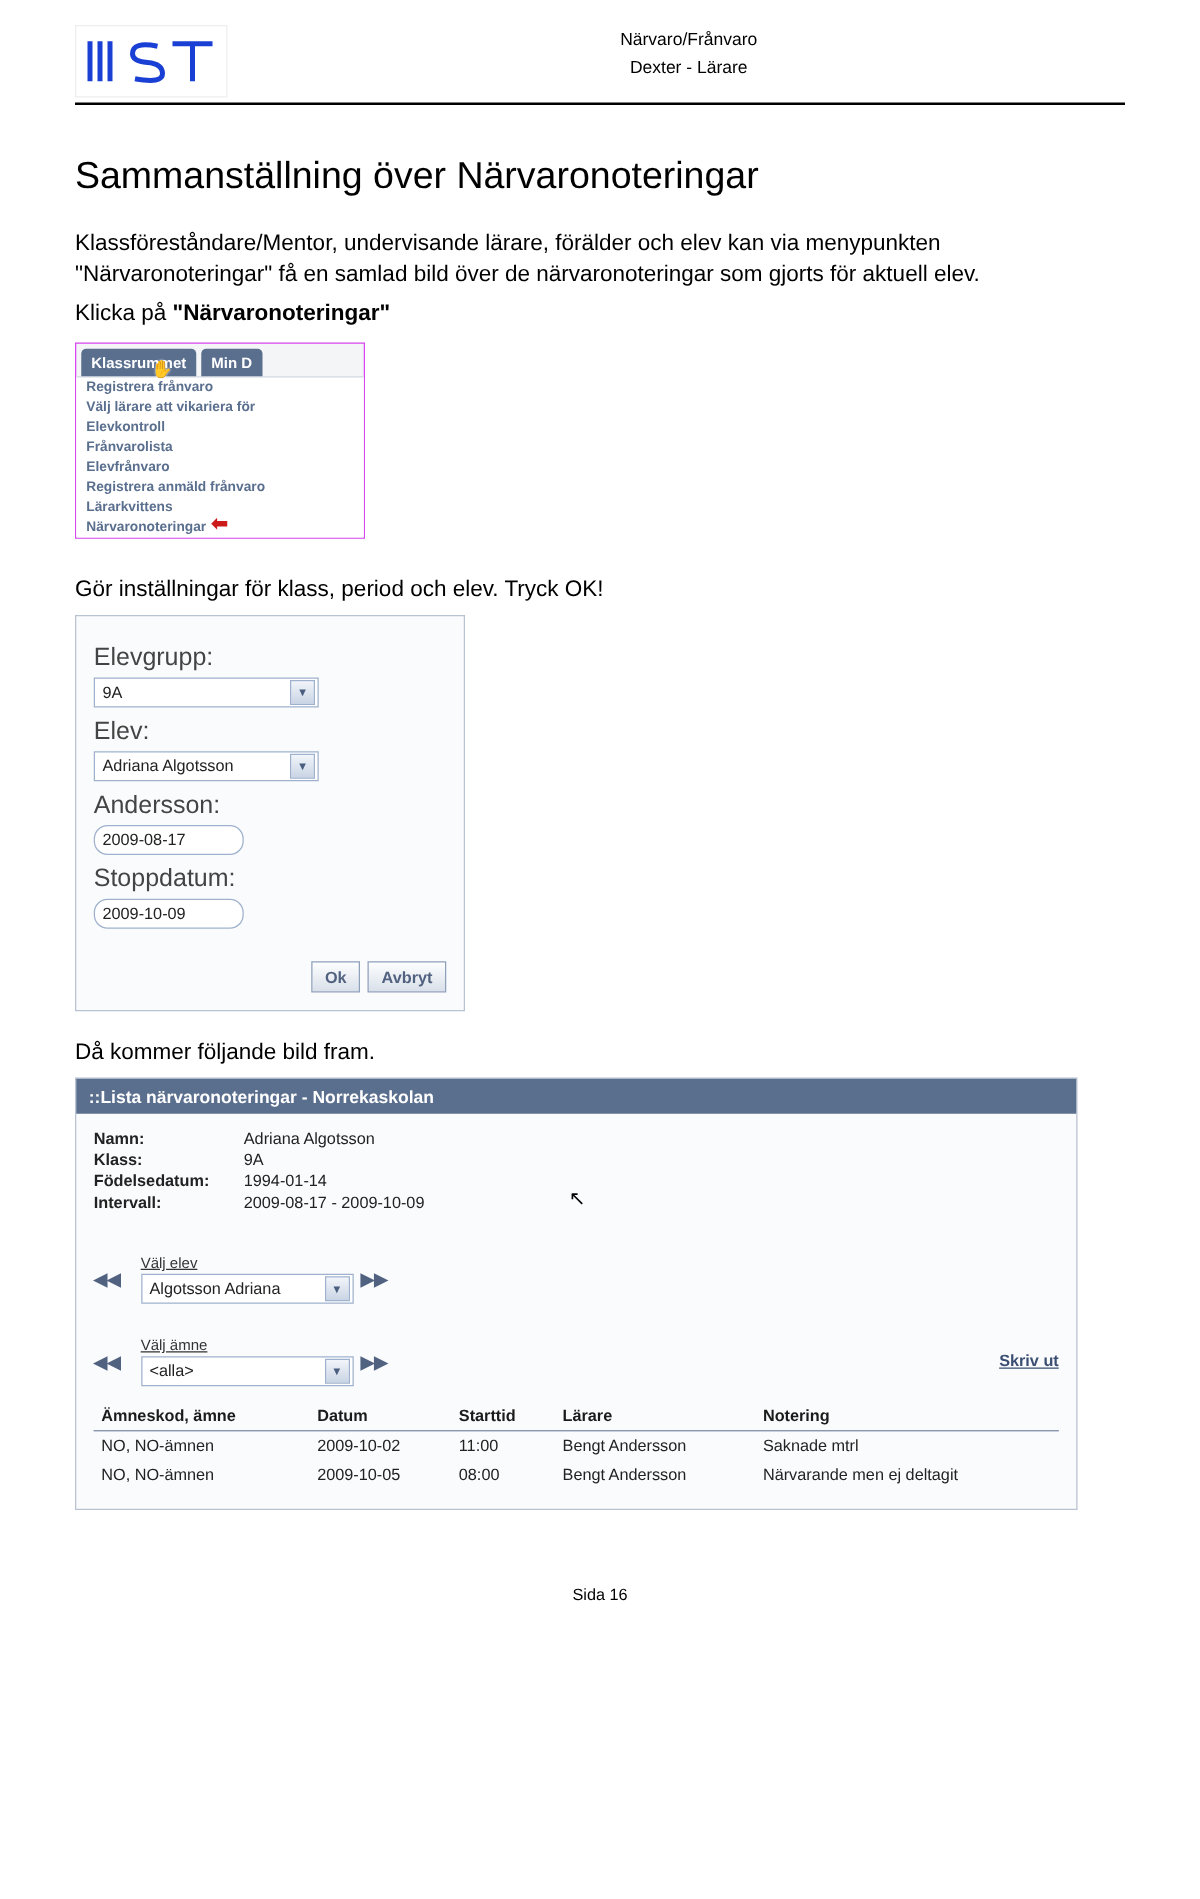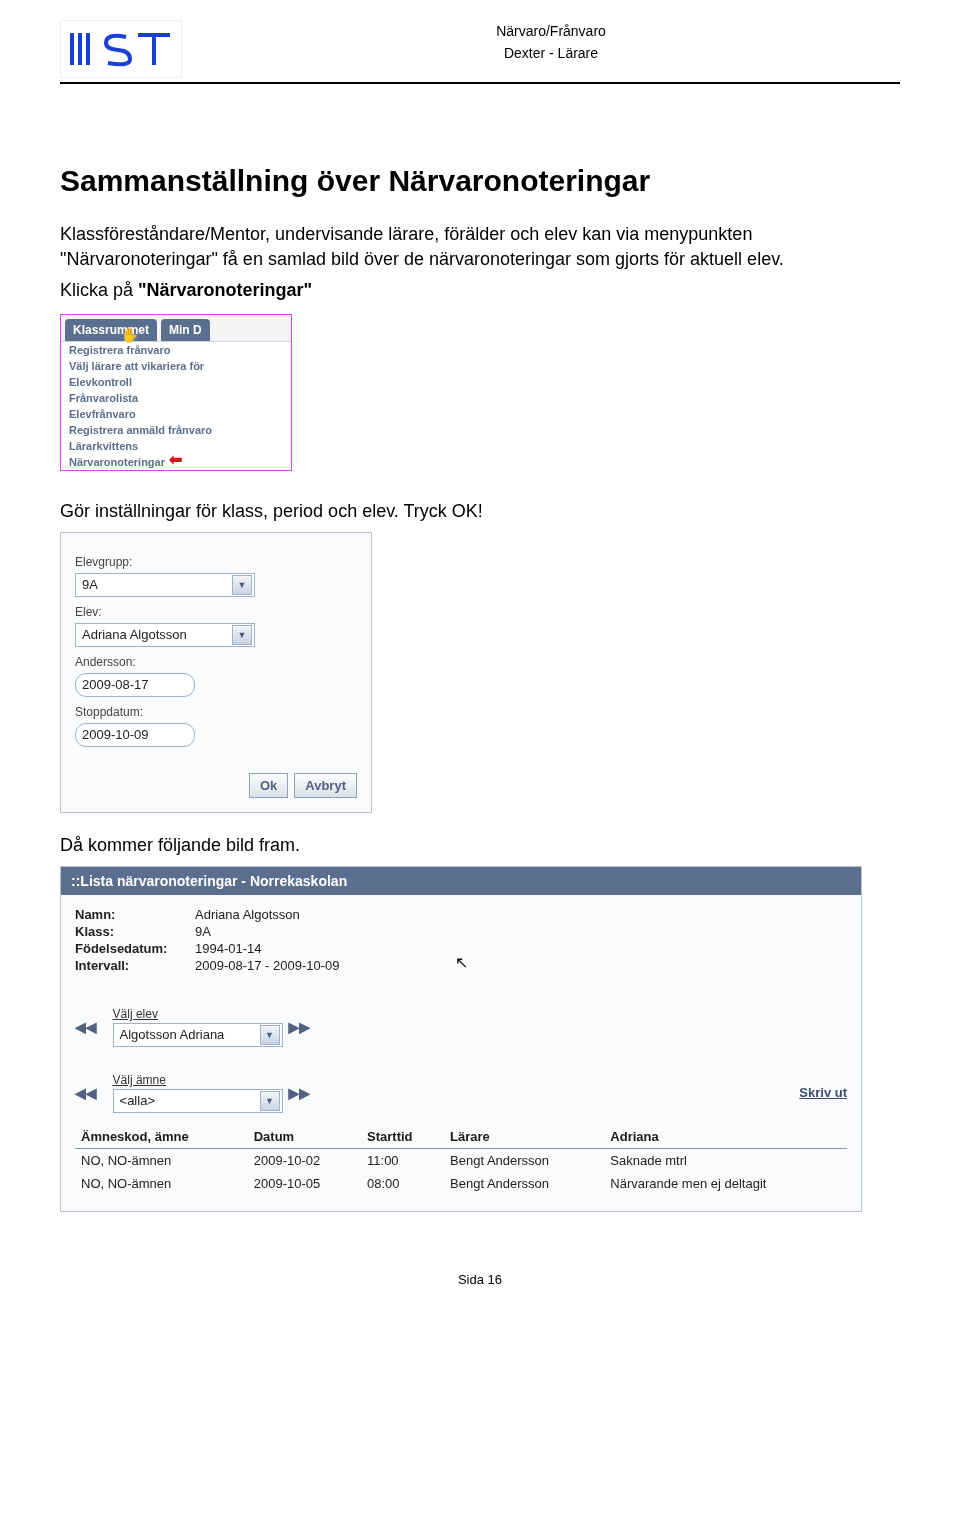--- a/index.html
+++ b/index.html
@@ -12,21 +12,21 @@
   }
   .page {
     padding: 20px 60px 40px 60px;
   }
   .header-row {
     display: flex;
     align-items: flex-start;
     gap: 20px;
     border-bottom: 2px solid #000;
     padding-bottom: 4px;
-    margin-bottom: 80px;
+    margin-bottom: 40px;
   }
   .logo {
     width: 120px;
     height: 56px;
     border: 1px solid #eee;
     display: flex;
     align-items: center;
     justify-content: center;
   }
   .logo-svg {
@@ -34,21 +34,21 @@
     height: 44px;
   }
   .header-center {
     flex: 1;
     text-align: center;
     font-size: 14px;
     line-height: 1.6;
   }
   h1.section-title {
     font-size: 30px;
-    font-weight: bold;
+    font-weight: normal;
     margin: 40px 0 24px 0;
   }
   p.body-text {
     font-size: 18px;
     line-height: 1.4;
     margin: 0 0 6px 0;
   }
 
   
   .dropdown-shot {
@@ -114,21 +114,21 @@
     background: #5a6f8e;
     color: #fff;
     font-weight: bold;
     font-size: 14px;
     padding: 6px 10px;
   }
   .panel-body {
     padding: 14px 14px 10px 14px;
   }
   .field-label {
-    font-size: 12px;
+    font-size: 20px;
     color: #444;
     margin: 8px 0 4px 0;
   }
   .field-input {
     display: flex;
     align-items: center;
     border: 1px solid #9eb1cd;
     background: #fff;
     height: 22px;
     padding: 0 2px 0 6px;
@@ -374,21 +374,21 @@
         </div>
       </div>
 
       <table class="data">
         <thead>
           <tr>
             <th>Ämneskod, ämne</th>
             <th>Datum</th>
             <th>Starttid</th>
             <th>Lärare</th>
-            <th>Adriana</th>
+            <th>Notering</th>
           </tr>
         </thead>
         <tbody>
           <tr>
             <td>NO, NO-ämnen</td>
             <td>2009-10-02</td>
             <td>11:00</td>
             <td>Bengt Andersson</td>
             <td>Saknade mtrl</td>
           </tr>

